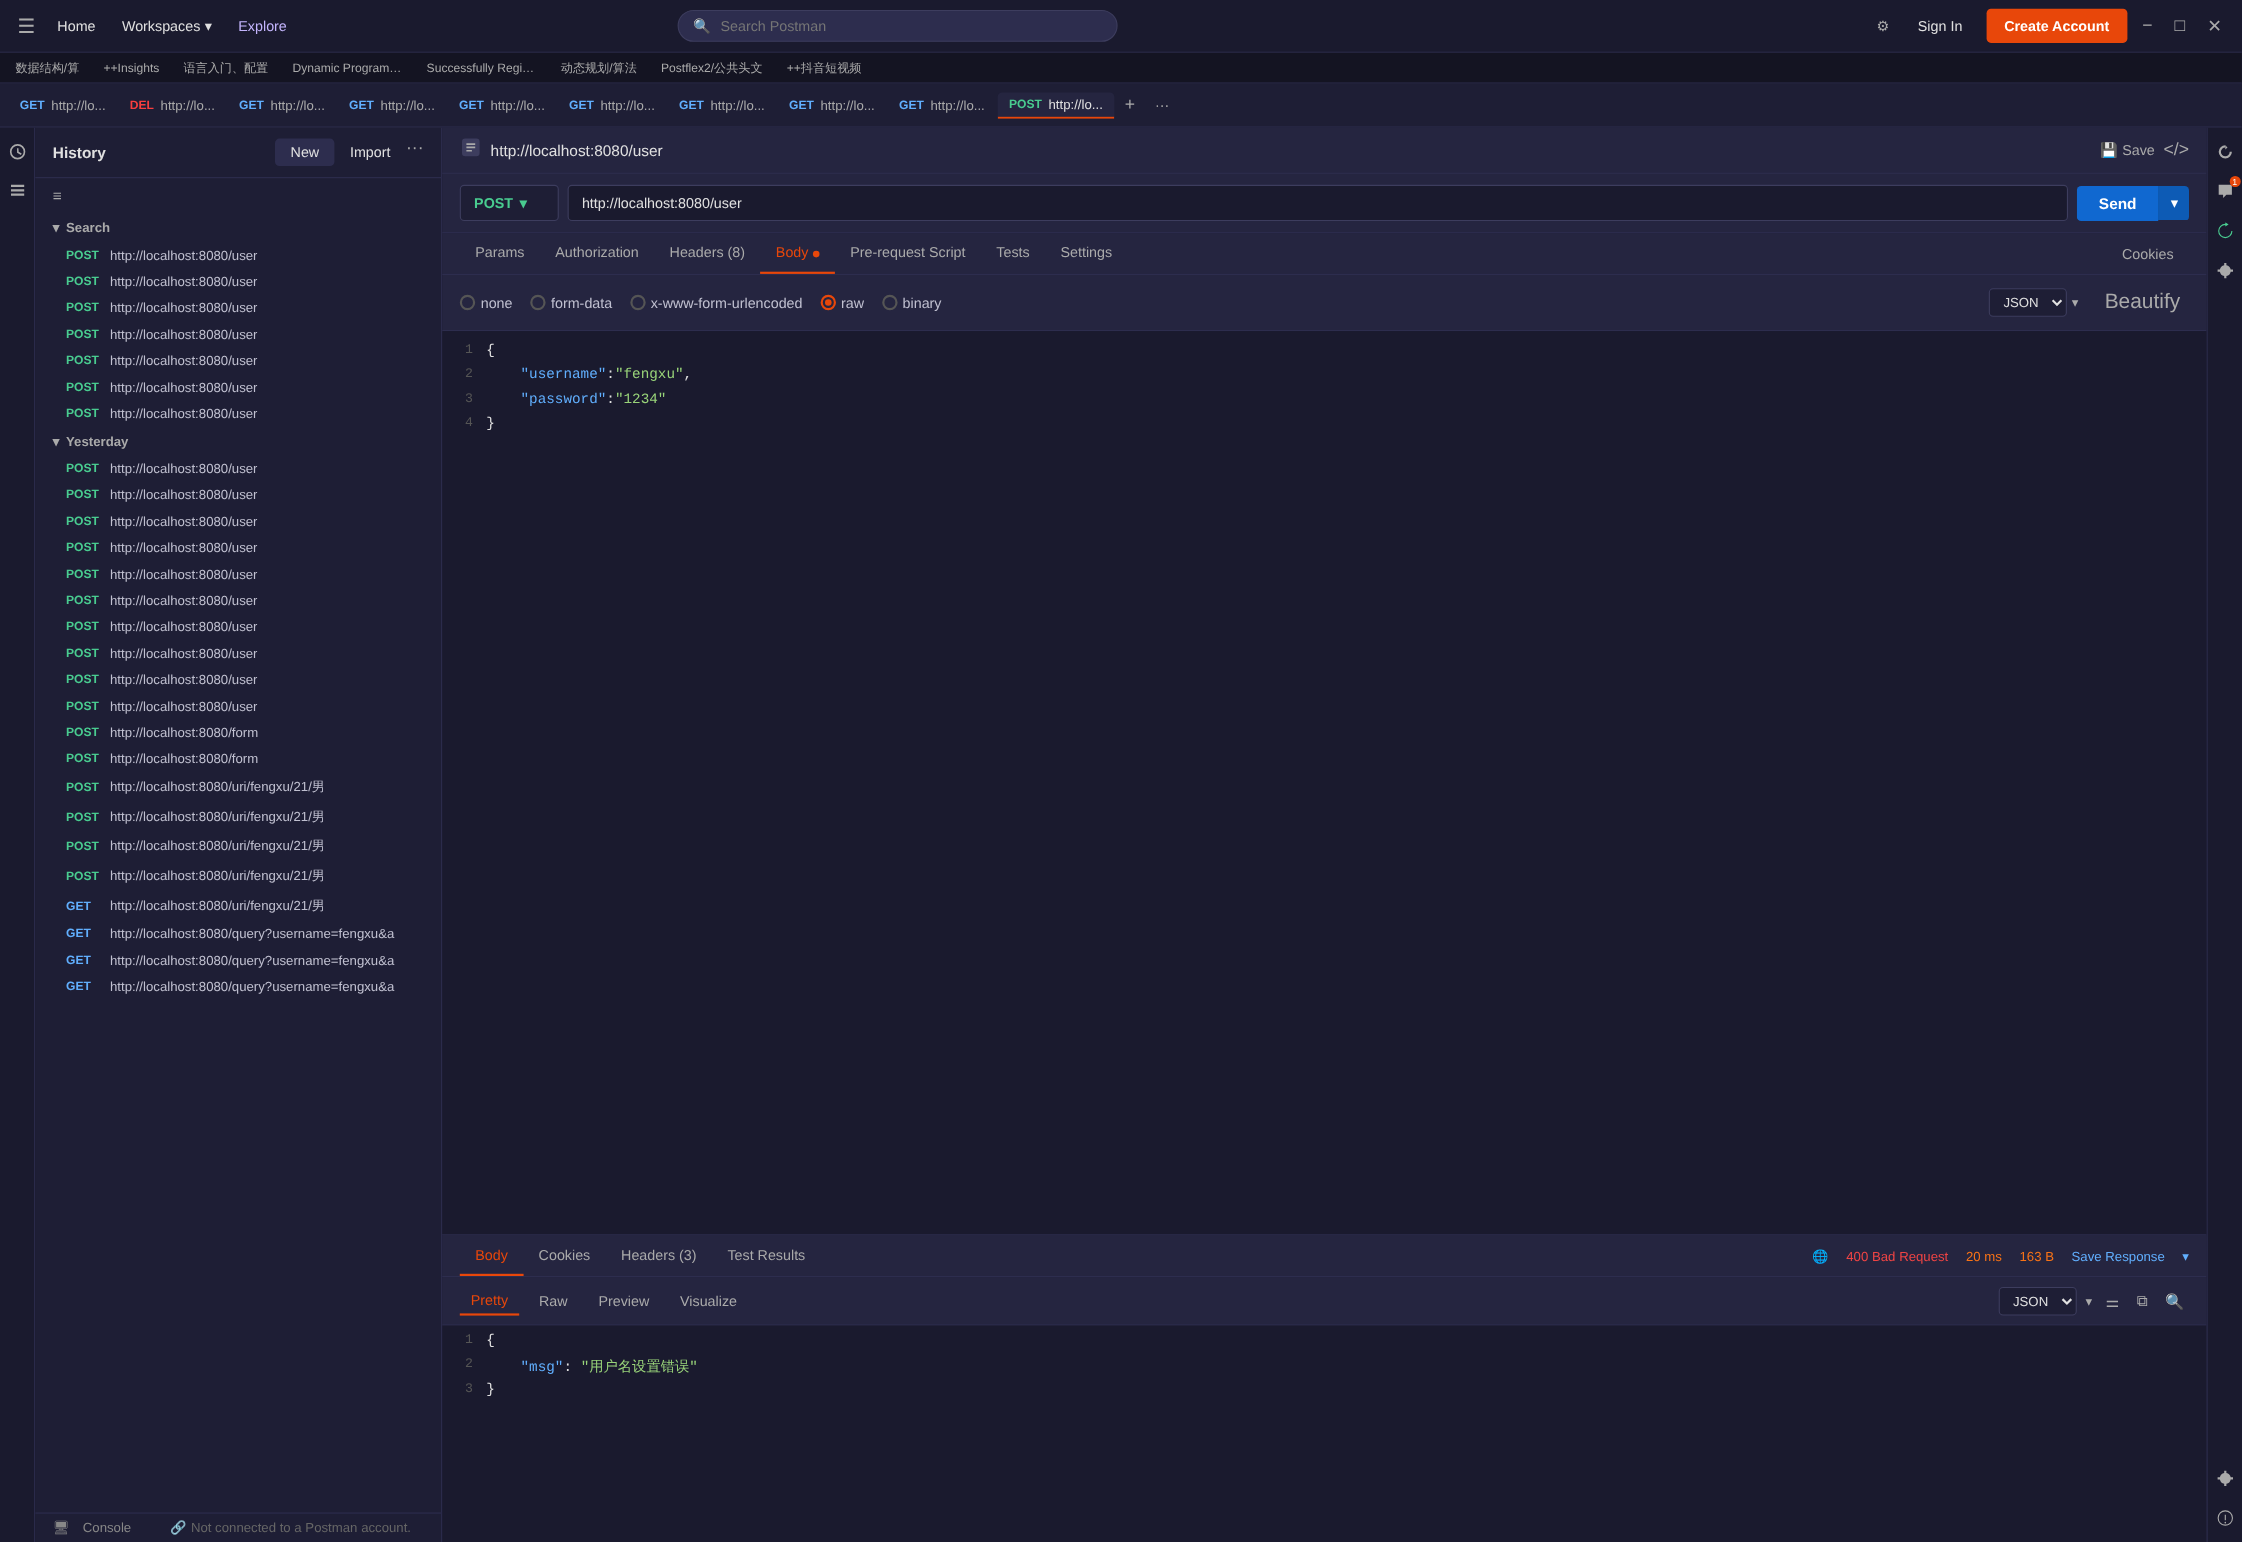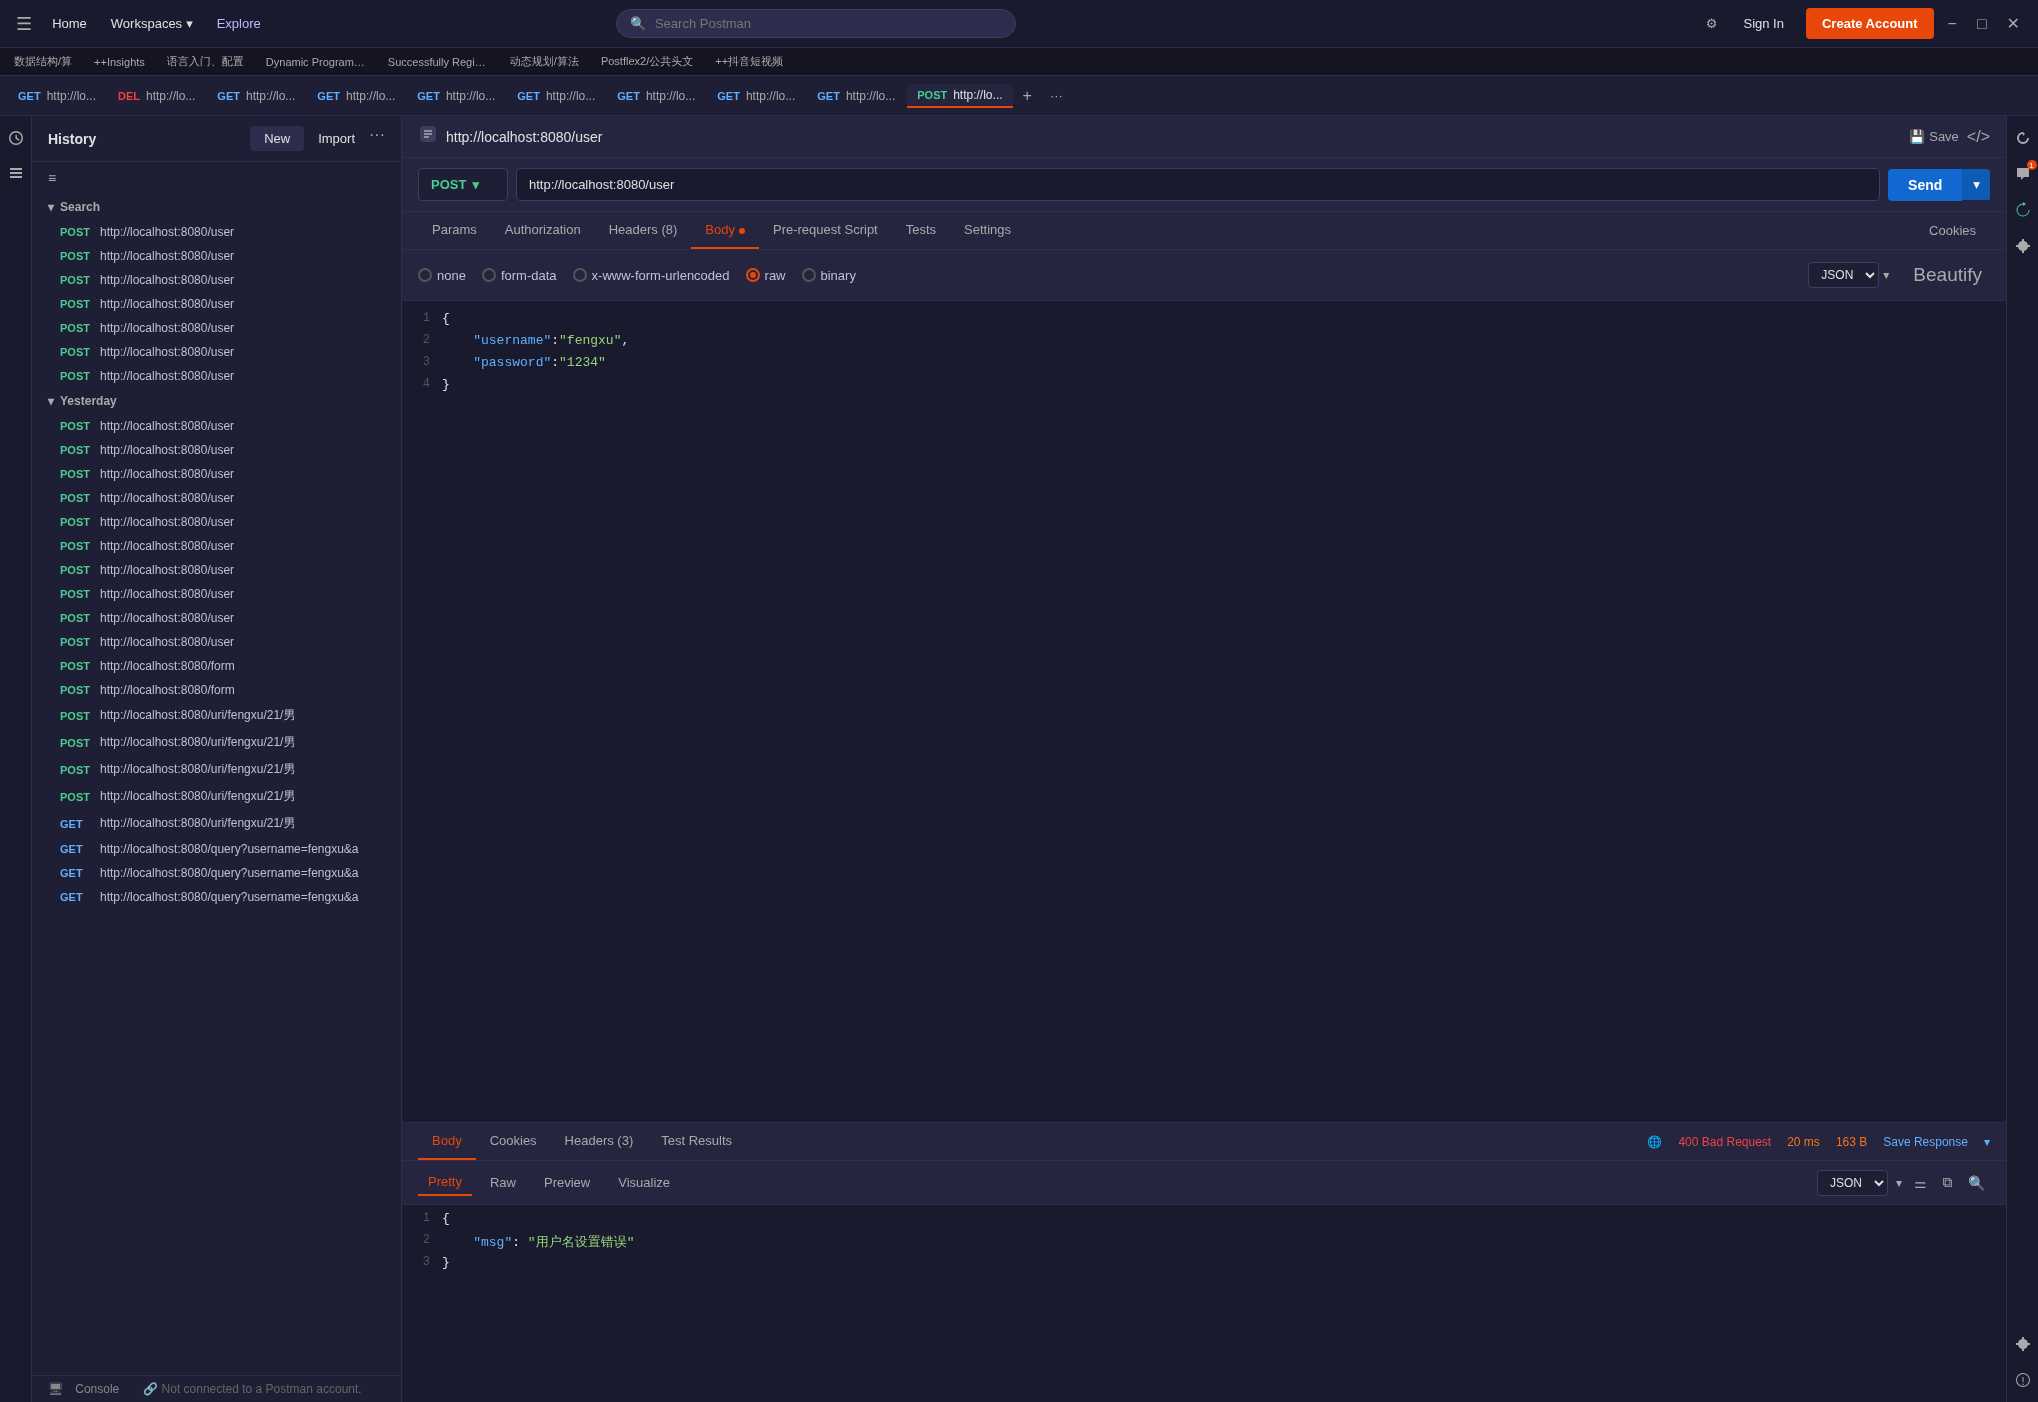--- a/index.html
+++ b/index.html
@@ -414,21 +414,21 @@
       </div>
       <div class="history-item">
         <span class="hi-method hi-get">GET</span>
         <span class="hi-url">http://localhost:8080/query?username=fengxu&amp;a</span>
       </div>
     </div>
 
     <div style="padding: 6px 16px; border-top: 1px solid #2d2d4e; font-size: 12px; color: #888; display: flex; gap: 12px; align-items: center; background: #1e1e35;">
       <span style="cursor:pointer;">🖥</span>
       <span style="cursor:pointer;">Console</span>
-      <span style="margin-left:12px; color:#666;">🔗 Not connected to a Postman account.</span>
+      <span style="margin-left:24px; color:#666;">🔗 Not connected to a Postman account.</span>
     </div>
   </div>
 
   <div class="main-content">
 
     <div class="request-header">
       <span style="color:#aaa; font-size:18px;">
         <svg width="20" height="20" viewBox="0 0 20 20" fill="none">
             <rect x="2" y="2" width="16" height="16" rx="3" fill="#3d3d5e"></rect>
             <path d="M6 7h8M6 10h8M6 13h5" stroke="#aaa" stroke-width="1.5"></path>

